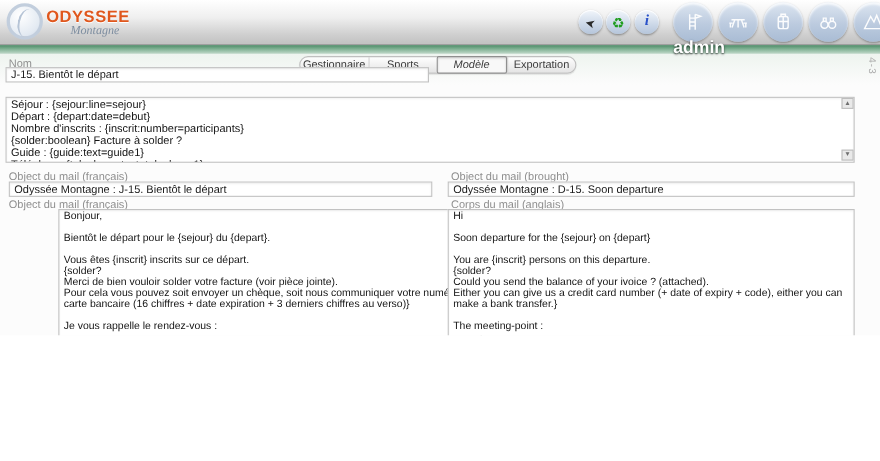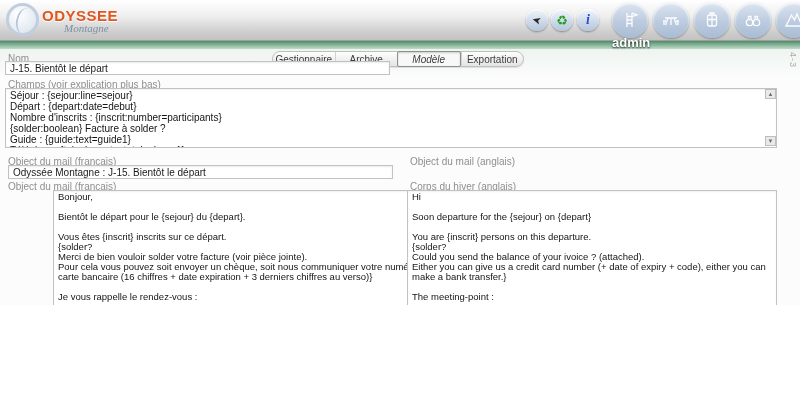--- a/index.html
+++ b/index.html
@@ -37,21 +37,21 @@
   .icon-info { font-family:"Liberation Serif", serif; font-weight:bold; font-style:italic;
     font-size:14px; color:#2a52c9; line-height:1; }
 
   
   .big-btn { position:absolute; top:2px; width:36px; height:36px; border-radius:50%;
     background:linear-gradient(180deg,#dde6f1 0%,#bccbdf 55%,#a9bcd4 100%);
     box-shadow:0 1px 2px rgba(0,0,0,.3), inset 0 2px 2px rgba(255,255,255,.8);
     display:flex; align-items:center; justify-content:center; cursor:pointer; }
   .big-btn.active { background:linear-gradient(180deg,#e2placeholder 0,#d98354 0%,#cb6c35 70%,#c06228 100%); }
   .big-btn svg { stroke:#ffffff; fill:none; stroke-width:1.3; opacity:.95; }
-  .admin-label { position:absolute; top:35px; width:36px; text-align:center; font-size:13px;
+  .admin-label { position:absolute; top:35px; width:36px; text-align:center; font-size:16px;
     font-weight:bold; color:#ffffff; text-shadow:0 1px 2px rgba(0,0,0,.8); z-index:5; }
 
   
   .tabbar { position:absolute; left:272px; top:51px; width:252px; height:16px; display:flex;
     background:linear-gradient(180deg,#fefefe 0%,#e4e4e4 100%);
     border:1px solid #bfbfbf; border-radius:9px; box-shadow:0 1px 1px rgba(0,0,0,.10); }
   .tab { flex:1; display:flex; align-items:center; justify-content:center; font-size:10px;
     color:#3c3c3c; cursor:pointer; border-left:1px solid #d2d2d2; }
   .tab:first-child { border-left:none; }
   .tab.active { background:#f8f8f8; border:1px solid #8f8f8f; border-radius:2px;
@@ -136,42 +136,42 @@
       </svg>
     </div>
     <div class="admin-label" style="left:612px">admin</div>
   </div>
 
   <div class="greenbar"></div>
   <div class="main"></div>
 
   <div class="tabbar">
     <div class="tab">Gestionnaire</div>
-    <div class="tab">Archive</div>
+    <div class="tab">Sports</div>
     <div class="tab active">Modèle</div>
     <div class="tab">Exportation</div>
   </div>
 
   <div class="field-label" style="left:8px; top:53px">Nom</div>
   <input class="text-input" style="left: 5px; top: 61px; width: 385px;" value="J-15. Bientôt le départ">
 
-  <div class="field-label" style="left:8px; top:79px">Champs (voir explication plus bas)</div>
   <textarea id="champs-ta" spellcheck="false" style="">Séjour : {sejour:line=sejour}
 Départ : {depart:date=debut}
 Nombre d'inscrits : {inscrit:number=participants}
 {solder:boolean} Facture à solder ?
 Guide : {guide:text=guide1}
 Téléphone {telephone:text=telephone1}</textarea>
   <div class="scroll-arrow" style="left:765px; top:89px">▲</div>
   <div class="scroll-arrow" style="left:765px; top:136px">▼</div>
 
   <div class="field-label" style="left:8px; top:156px">Object du mail (français)</div>
   <input class="text-input" style="left: 8px; top: 165px; width: 385px;" value="Odyssée Montagne : J-15. Bientôt le départ">
 
-  <div class="field-label" style="left:410px; top:156px">Object du mail (anglais)</div>
+  <div class="field-label" style="left:410px; top:156px">Object du mail (brought)</div>
+  <input class="text-input" style="left: 407px; top: 165px; width: 370px;" value="Odyssée Montagne : D-15. Soon departure">
 
   <div class="field-label" style="left:8px; top:181px">Object du mail (français)</div>
   <textarea id="corps-fr-ta" spellcheck="false" style="">Bonjour,
 
 Bientôt le départ pour le {sejour} du {depart}.
 
 Vous êtes {inscrit} inscrits sur ce départ.
 {solder?
 Merci de bien vouloir solder votre facture (voir pièce jointe).
 Pour cela vous pouvez soit envoyer un chèque, soit nous communiquer votre numéro de carte bancaire (16 chiffres + date expiration + 3 derniers chiffres au verso)}
@@ -180,21 +180,21 @@
 
 Votre guide : {guide}
 Son téléphone : {telephone}
 N'hésitez pas à le contacter pour du co-voiturage ou si le rendez-vous vous pose problème.
 
 Il fera un point météo l'avant veille au soir. S'il s'avère que les conditions nivologiques ou meteorologiques ne permettent pas de maintenir la destination prévue (ce qui arrive quelque fois en hiver), vous serez recontacté 48H avant pour un nouveau rendez-vous. Nous conseillons à ceux qui arrivent en train de prendre des billets modifiables.
 {materiel!
 Vous n'avez pas souhaité réserver de matériel, vous aurez donc tout le matériel nécessaire le jour du départ.</textarea>
   <div class="resize-grip" style="left:379px; top:391px"></div>
 
-  <div class="field-label" style="left:410px; top:181px">Corps du hiver (anglais)</div>
+  <div class="field-label" style="left:410px; top:181px">Corps du mail (anglais)</div>
   <textarea id="corps-en-ta" spellcheck="false" style="">Hi
 
 Soon departure for the {sejour} on {depart}
 
 You are {inscrit} persons on this departure.
 {solder?
 Could you send the balance of your ivoice ? (attached).
 Either you can give us a credit card number (+ date of expiry + code), either you can make a bank transfer.}
 
 The meeting-point :

